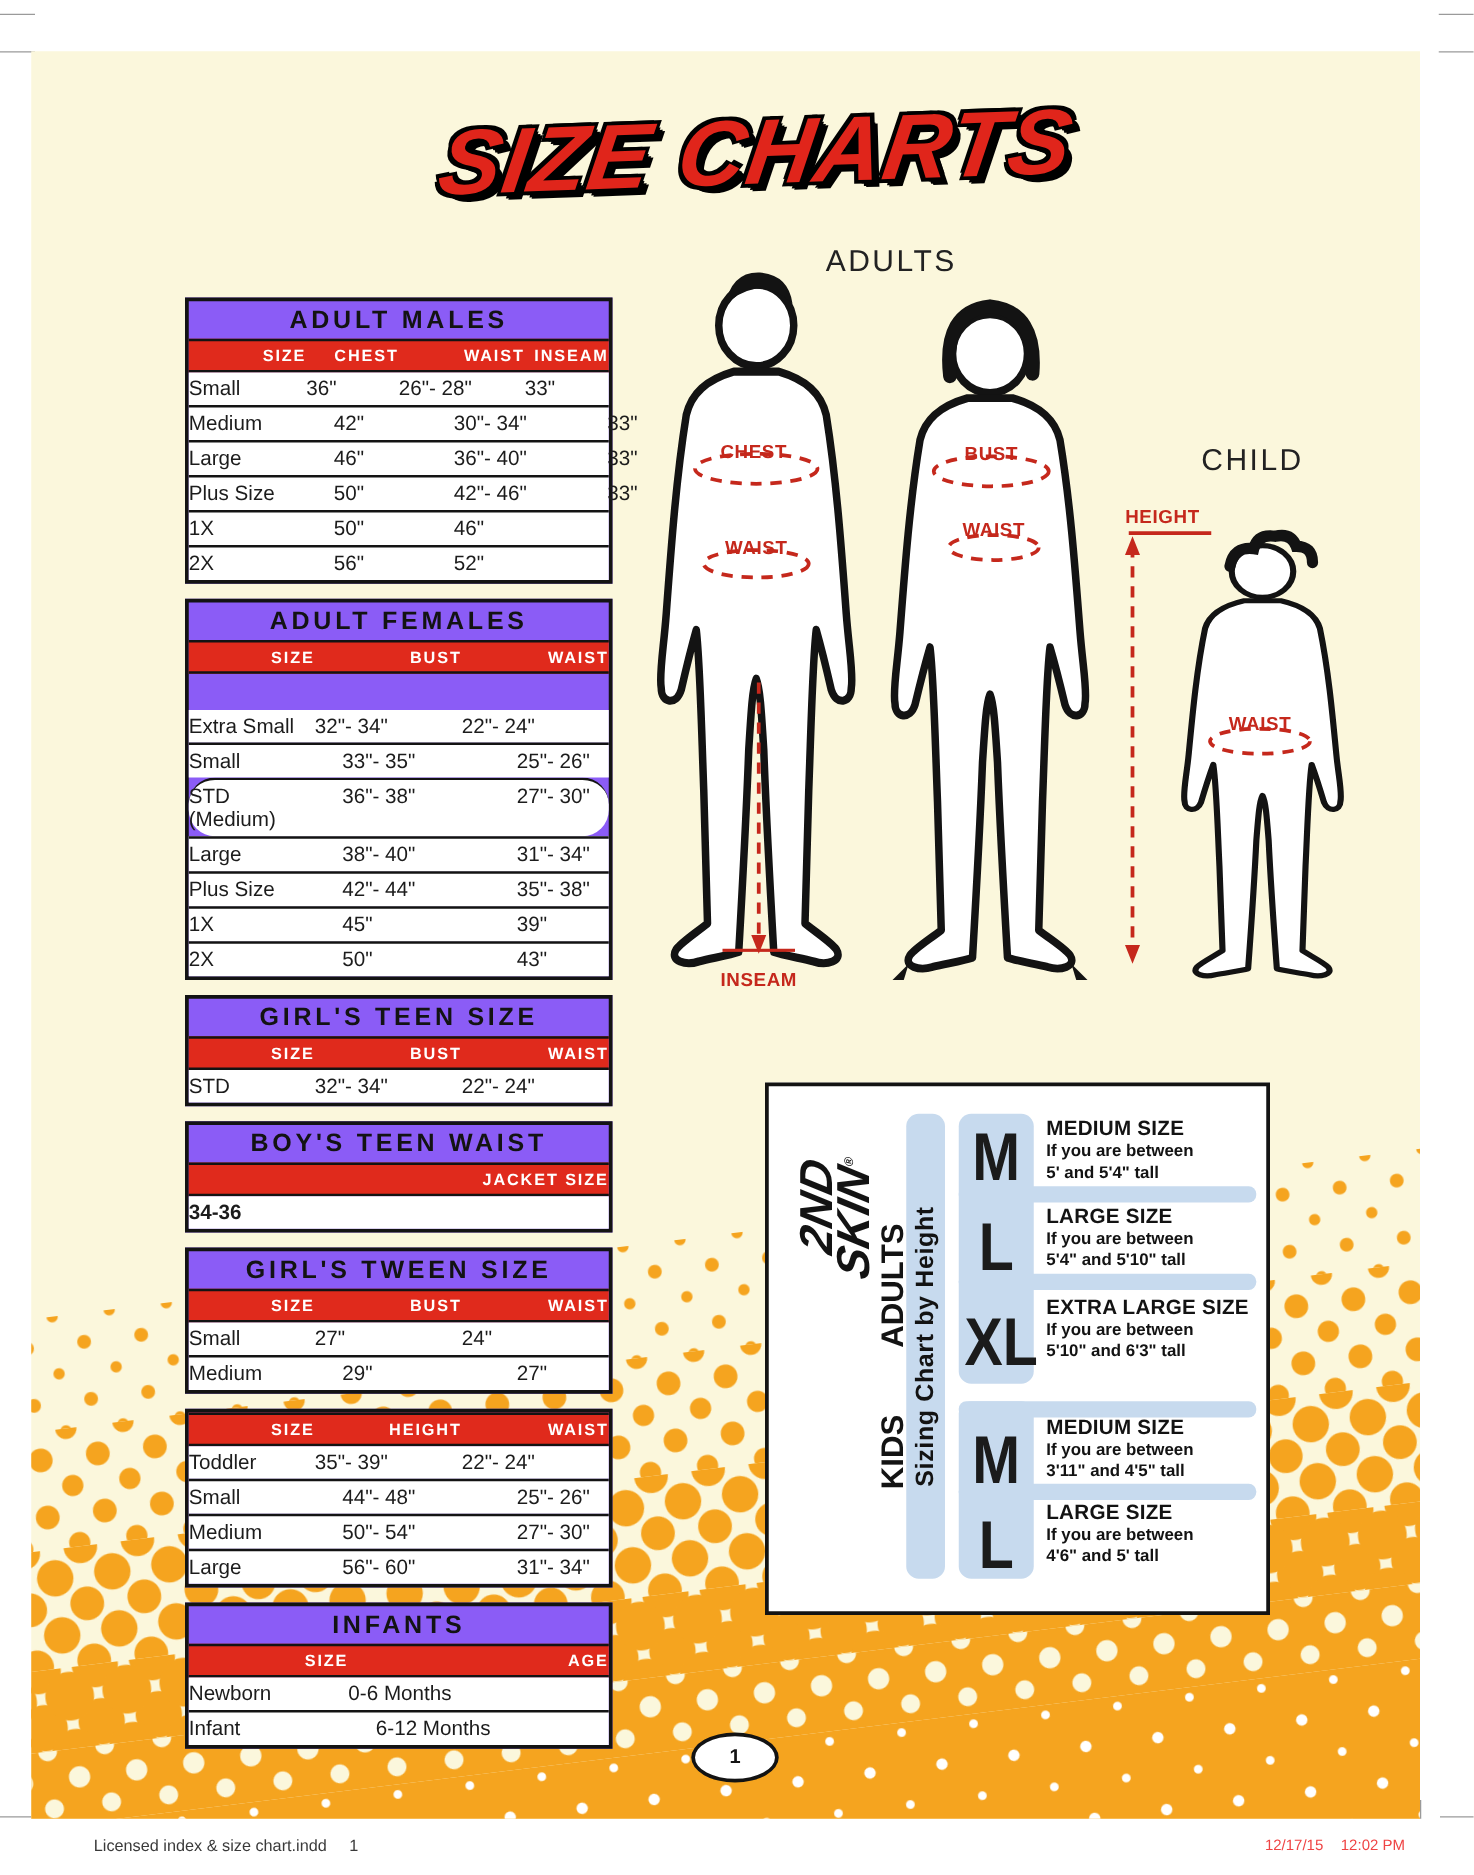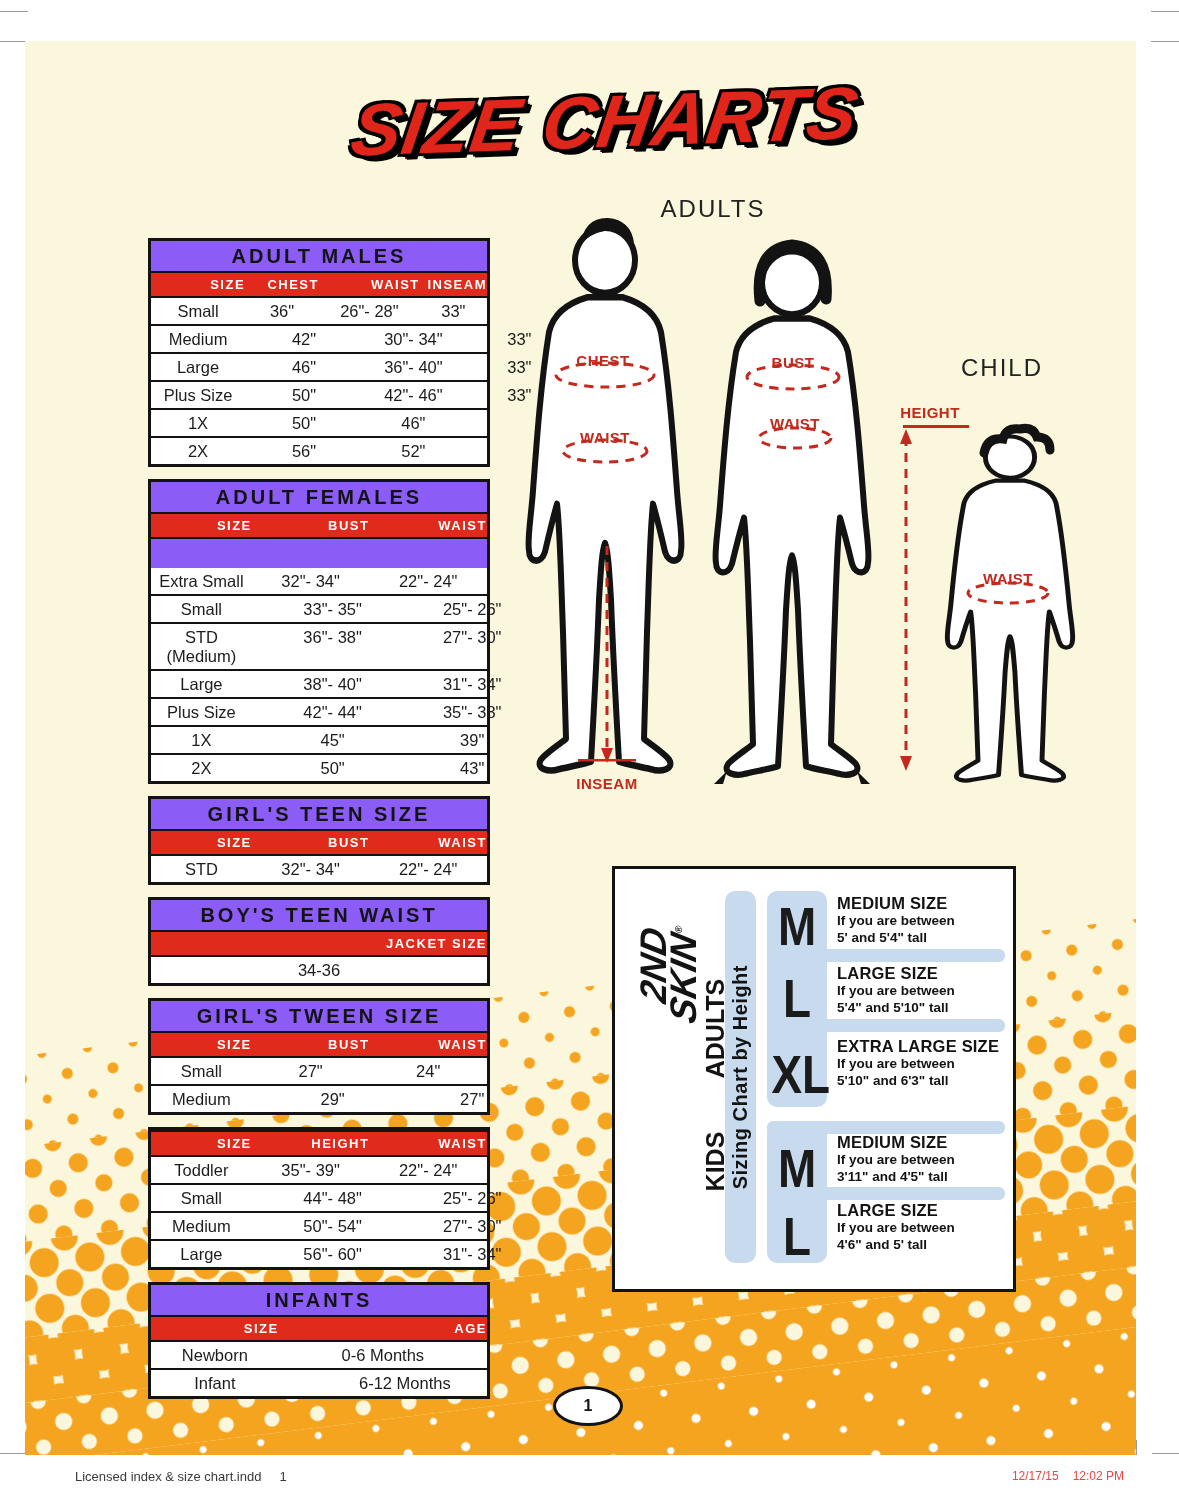--- a/index.html
+++ b/index.html
@@ -22,21 +22,21 @@
   .title{position:absolute;left:320px;top:38px;width:520px;text-align:center;z-index:3;
     font-size:74px;font-weight:900;font-style:italic;letter-spacing:1px;color:#E0251B;
     transform:skewX(-10deg) rotate(-2deg);
     text-shadow:3px 3px 0 #000,-3px -3px 0 #000,3px -3px 0 #000,-3px 3px 0 #000,5px 5px 0 #000,7px 6px 0 #000;}
 
   
   .tables-col{position:absolute;left:123px;top:197px;width:342px;display:flex;flex-direction:column;gap:12px;z-index:3;}
   .size-table{border:3px solid #131313;background:#8b5cf6;}
   .t-title{font-weight:800;font-size:20px;text-align:center;padding:4px 0 3px;letter-spacing:3px;color:#131313;}
   .t-head{display:grid;background:#E02A1C;color:#fff;font-weight:700;font-size:13px;letter-spacing:1.5px;padding:4px 0;border-top:2px solid #131313;border-bottom:2px solid #131313;text-align:right;}
-  .t-row{display:grid;font-size:16.5px;color:#1c1c1c;text-align:center;padding:3.5px 0;background:#fff;}
+  .t-row{display:grid;font-size:16.5px;color:#1c1c1c;text-align:left;padding:3.5px 0;background:#fff;}
   .t-row + .t-row{border-top:2px solid #131313;gap:22px;}
 
   
   .figures{position:absolute;left:475px;top:150px;z-index:2;}
 
   
   .sizing-box{position:absolute;left:587px;top:825px;width:398px;height:420px;background:#fff;border:3px solid #131313;z-index:3;}
   .brand{position:absolute;left:4px;top:30px;width:100px;height:130px;display:flex;align-items:center;justify-content:center;}
   .brand-inner{transform:rotate(-90deg) skewX(-12deg);font-weight:900;font-style:italic;font-size:37px;line-height:.82;color:#131313;white-space:nowrap;}
   .brand-inner .l2{display:block;margin-left:-14px;}
@@ -150,21 +150,21 @@
           <div class="t-row" style="grid-template-columns: 30% 35% 35%; margin-top: 29px;">
             <div>Extra Small</div>
             <div>32"- 34"</div>
             <div>22"- 24"</div>
           </div>
           <div class="t-row" style="grid-template-columns: 30% 35% 35%;">
             <div>Small</div>
             <div>33"- 35"</div>
             <div>25"- 26"</div>
           </div>
-          <div class="t-row" style="grid-template-columns: 30% 35% 35%;">
+          <div class="t-row" style="grid-template-columns: 30% 35% 35%; border-radius: 21px;">
             <div>STD (Medium)</div>
             <div>36"- 38"</div>
             <div>27"- 30"</div>
           </div>
           <div class="t-row" style="grid-template-columns: 30% 35% 35%;">
             <div>Large</div>
             <div>38"- 40"</div>
             <div>31"- 34"</div>
           </div>
           <div class="t-row" style="grid-template-columns: 30% 35% 35%;">
@@ -198,21 +198,21 @@
             <div>22"- 24"</div>
           </div>
         </div>
     </section>
     <section class="size-table">
       <div class="t-title">BOY'S TEEN WAIST</div>
       <div class="t-head" style="grid-template-columns: 100%;">
           <div>JACKET SIZE</div>
         </div>
       <div class="t-body">
-          <div class="t-row" style="grid-template-columns: 100%;">
+          <div class="t-row" style="grid-template-columns: 100%; font-weight: bold;">
             <div>34-36</div>
           </div>
         </div>
     </section>
     <section class="size-table">
       <div class="t-title">GIRL'S TWEEN SIZE</div>
       <div class="t-head" style="grid-template-columns: 30% 35% 35%;">
           <div>SIZE</div>
           <div>BUST</div>
           <div>WAIST</div>

